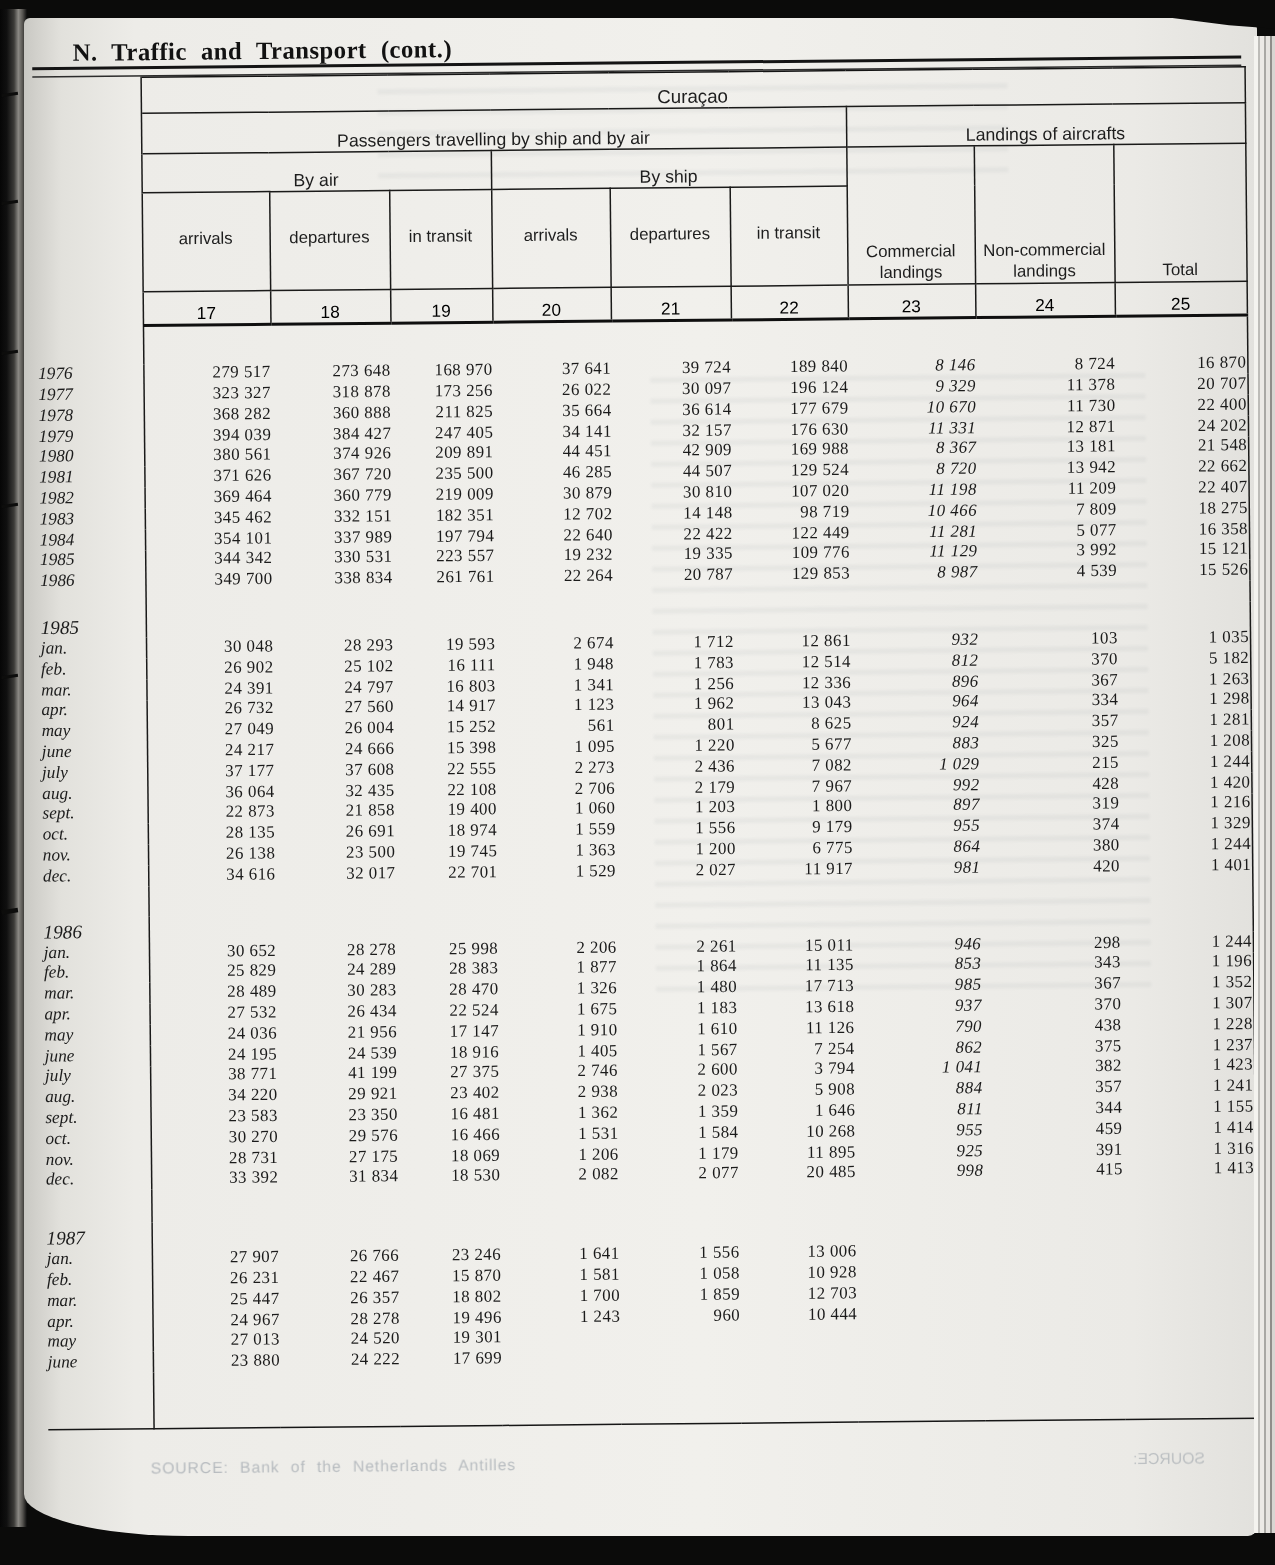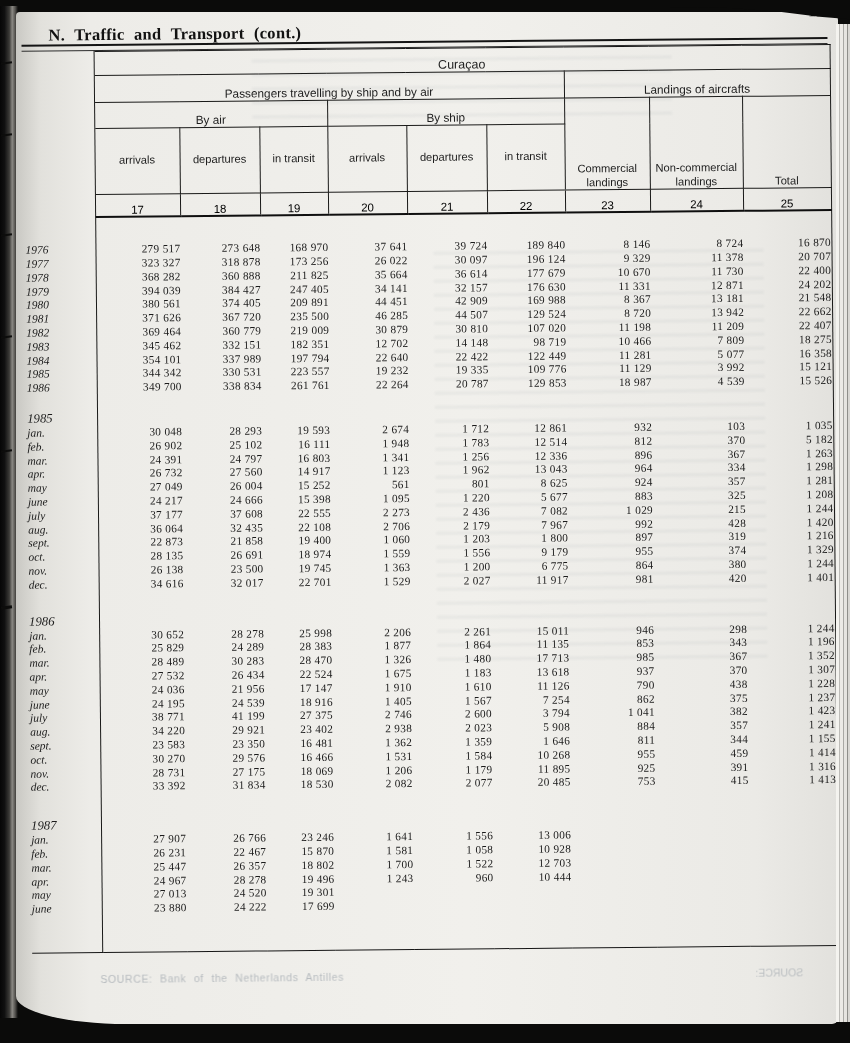--- a/index.html
+++ b/index.html
@@ -46,21 +46,21 @@
   .sub{font:11.8px "Liberation Sans",sans-serif;text-align:center;padding-bottom:5px;}
   .colh{font:11.2px "Liberation Sans",sans-serif;text-align:center;line-height:13.5px;}
   .hr4 .colh{vertical-align:middle;padding-bottom:2px;}
   .pt{vertical-align:top;padding-top:12px;}
   .cnum{font:11.5px "Liberation Sans",sans-serif;text-align:center;vertical-align:middle;
     border-bottom:2.6px solid #0f0f0f;padding:3px 0 4px 0;}
   .hr1{height:24px;} .hr2{height:27px;} .hr3{height:26px;} .hr4{height:66px;} .hr5{height:22px;}
   tr.data{height:13.8px;}
   .v{text-align:right;font-size:11.3px;line-height:13px;color:#1b1b1b;padding-right:6px;
      white-space:nowrap;letter-spacing:.3px;font-family:"Liberation Serif",serif;}
-  .c3{padding-right:17px;} .c7{padding-right:5px;} .c8{padding-right:13px;margin-top:24px;} .c9{padding-right:5px;}
+  .c3{padding-right:17px;} .c7{padding-right:5px;font-style:italic;} .c8{padding-right:13px;margin-top:24px;} .c9{padding-right:5px;}
   tr.section-head{height:17px;}
   .yr{font-size:12.8px;padding-left:16px;}
   tr.filler{height:37px;}
   tr.filler td{border-bottom:1.6px solid #161616;}
 
   
   .smudge{position:absolute;opacity:.055;pointer-events:none;
     background:repeating-linear-gradient(180deg,#42525e 0 3px,transparent 3px 14px);filter:blur(1px);}
   .source{position:absolute;left:80px;top:958px;width:600px;font:10.5px "Liberation Sans",sans-serif;
     color:#46566a;opacity:.33;filter:blur(.4px);letter-spacing:.6px;word-spacing:4px;white-space:nowrap;}
@@ -193,21 +193,21 @@
               <td class="v c4">34 141</td>
               <td class="v c5">32 157</td>
               <td class="v c6">176 630</td>
               <td class="v c7">11 331</td>
               <td class="v c8">12 871</td>
               <td class="v c9 edge">24 202</td>
             </tr>
             <tr class="data">
               <td class="lbl">1980</td>
               <td class="v c1">380 561</td>
-              <td class="v c2">374 405</td>
+              <td class="v c2">374 926</td>
               <td class="v c3">209 891</td>
               <td class="v c4">44 451</td>
               <td class="v c5">42 909</td>
               <td class="v c6">169 988</td>
               <td class="v c7">8 367</td>
               <td class="v c8">13 181</td>
               <td class="v c9 edge">21 548</td>
             </tr>
             <tr class="data">
               <td class="lbl">1981</td>
@@ -270,21 +270,21 @@
               <td class="v c9 edge">15 121</td>
             </tr>
             <tr class="data">
               <td class="lbl">1986</td>
               <td class="v c1">349 700</td>
               <td class="v c2">338 834</td>
               <td class="v c3">261 761</td>
               <td class="v c4">22 264</td>
               <td class="v c5">20 787</td>
               <td class="v c6">129 853</td>
-              <td class="v c7">18 987</td>
+              <td class="v c7">8 987</td>
               <td class="v c8">4 539</td>
               <td class="v c9 edge">15 526</td>
             </tr>
             <tr class="spacer" style="height: 14px;">
               <td class="lbl"></td>
               <td class="edge" colspan="9"></td>
             </tr>
             <tr class="section-head">
               <td class="lbl yr">1985</td>
               <td class="edge" colspan="9"></td>
@@ -574,21 +574,21 @@
               <td class="v c9 edge">1 316</td>
             </tr>
             <tr class="data">
               <td class="lbl">dec.</td>
               <td class="v c1">33 392</td>
               <td class="v c2">31 834</td>
               <td class="v c3">18 530</td>
               <td class="v c4">2 082</td>
               <td class="v c5">2 077</td>
               <td class="v c6">20 485</td>
-              <td class="v c7">753</td>
+              <td class="v c7">998</td>
               <td class="v c8">415</td>
               <td class="v c9 edge">1 413</td>
             </tr>
             <tr class="spacer" style="height: 22px;">
               <td class="lbl"></td>
               <td class="edge" colspan="9"></td>
             </tr>
             <tr class="section-head">
               <td class="lbl yr">1987</td>
               <td class="edge" colspan="9"></td>
@@ -616,21 +616,21 @@
               <td class="v c7"></td>
               <td class="v c8"></td>
               <td class="v c9 edge"></td>
             </tr>
             <tr class="data">
               <td class="lbl">mar.</td>
               <td class="v c1">25 447</td>
               <td class="v c2">26 357</td>
               <td class="v c3">18 802</td>
               <td class="v c4">1 700</td>
-              <td class="v c5">1 522</td>
+              <td class="v c5">1 859</td>
               <td class="v c6">12 703</td>
               <td class="v c7"></td>
               <td class="v c8"></td>
               <td class="v c9 edge"></td>
             </tr>
             <tr class="data">
               <td class="lbl">apr.</td>
               <td class="v c1">24 967</td>
               <td class="v c2">28 278</td>
               <td class="v c3">19 496</td>

